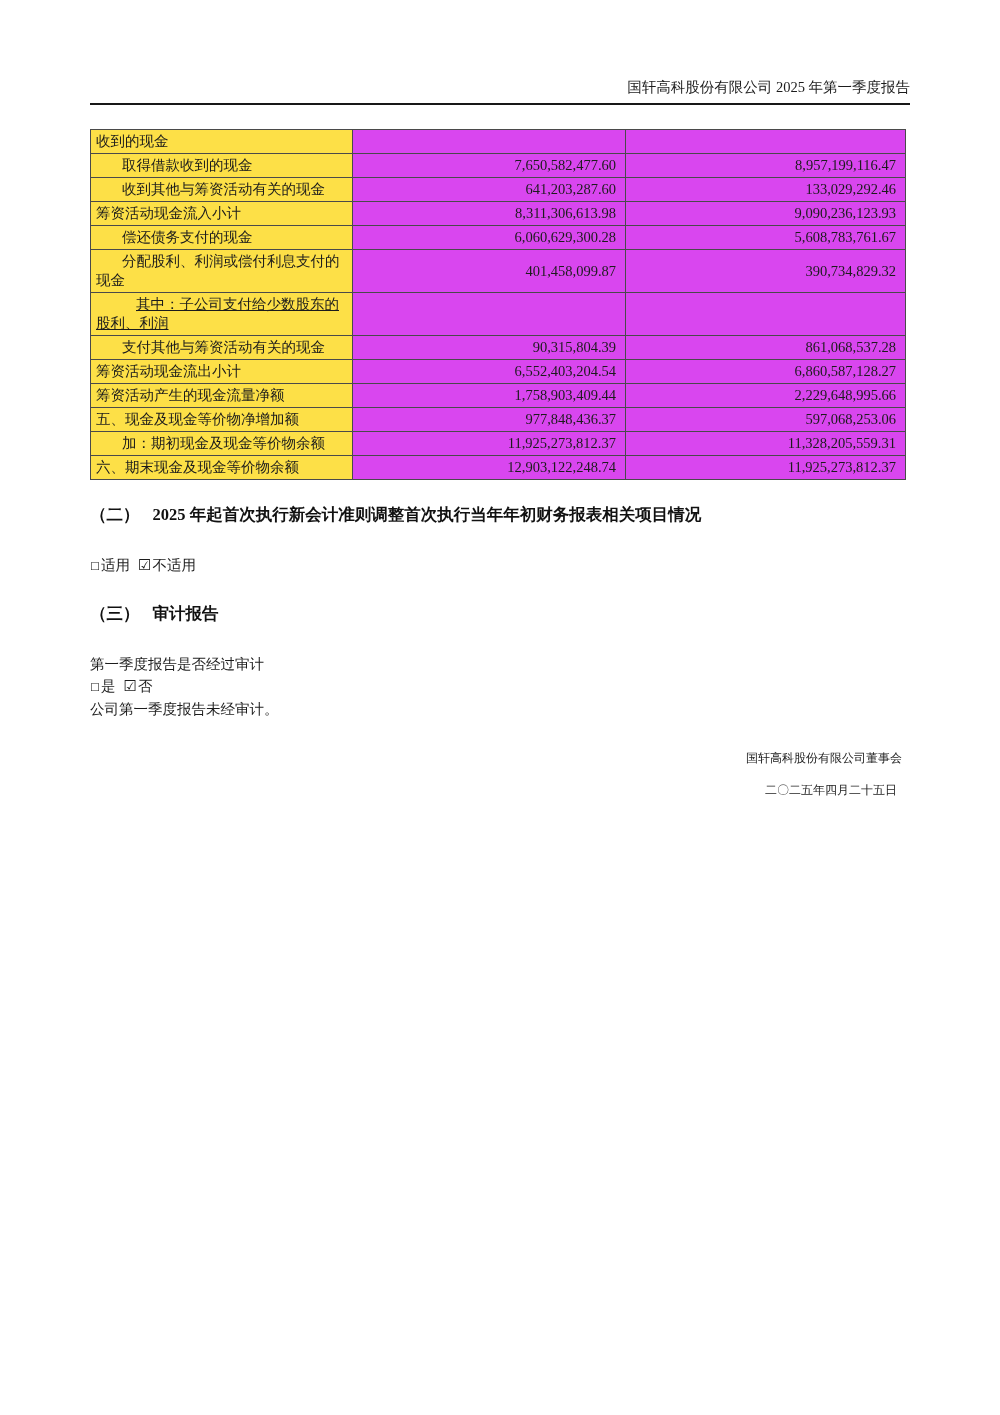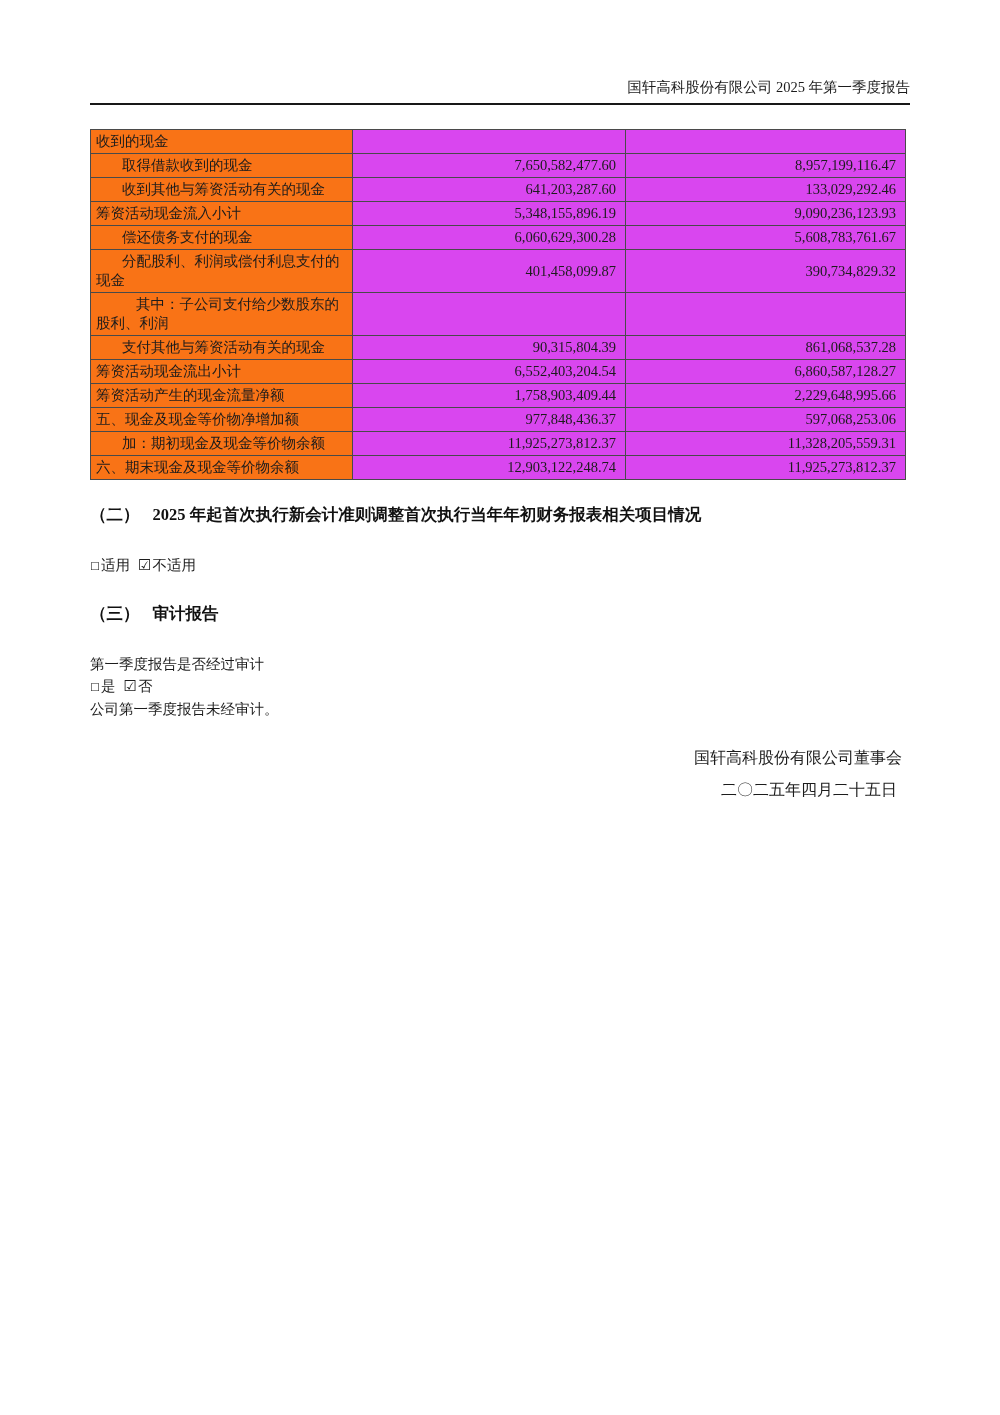--- a/index.html
+++ b/index.html
@@ -36,31 +36,31 @@
     width: 815px;
   }
   table.cashflow td {
     border: 1px solid #4a4a4a;
     font-size: 14.5px;
     line-height: 19px;
     vertical-align: middle;
     word-break: break-all;
   }
   td.label-cell {
-    background: #f97316;
+    background: #fde047;
     padding: 2px 12px 2px 5px;
   }
   td.val-cell {
     background: #d946ef;
     text-align: right;
     padding: 2px 9px 2px 4px;
   }
   .indent-0 { text-indent: 0; }
   .indent-1 { text-indent: 26px; }
-  .indent-2 { text-indent: 40px; }
+  .indent-2 { text-indent: 40px; text-decoration: underline; }
   
   .section-heading {
     font-weight: bold;
     font-size: 16.5px;
     line-height: 22px;
     color: #111111;
   }
   .heading-no { margin-right: 13px; }
   #section-b-heading { margin-top: 24px; }
   #section-c-heading { margin-top: 27px; }
@@ -87,21 +87,21 @@
   .audit-block {
     margin-top: 27px;
     font-size: 14.5px;
     line-height: 25px;
   }
   .audit-block .option-line { margin-top: 0; }
   
   .signature {
     margin-top: 23px;
     text-align: right;
-    font-size: 16px;
+    font-size: 12px;
   }
   .signature .sig-company { line-height: 26px; padding-right: 8px; }
   .signature .sig-date    { line-height: 38px; padding-right: 13px; }
 </style>
 </head>
 <body>
 
 <div class="page">
 
   <div class="page-header">
@@ -125,21 +125,21 @@
           <td class="val-cell">7,650,582,477.60</td>
           <td class="val-cell">8,957,199,116.47</td>
         </tr>
         <tr>
           <td class="label-cell indent-1">收到其他与筹资活动有关的现金</td>
           <td class="val-cell">641,203,287.60</td>
           <td class="val-cell">133,029,292.46</td>
         </tr>
         <tr>
           <td class="label-cell indent-0">筹资活动现金流入小计</td>
-          <td class="val-cell">5,348,155,896.19</td>
+          <td class="val-cell">8,311,306,613.98</td>
           <td class="val-cell">9,090,236,123.93</td>
         </tr>
         <tr>
           <td class="label-cell indent-1">偿还债务支付的现金</td>
           <td class="val-cell">6,060,629,300.28</td>
           <td class="val-cell">5,608,783,761.67</td>
         </tr>
         <tr>
           <td class="label-cell indent-1">分配股利、利润或偿付利息支付的现金</td>
           <td class="val-cell">401,458,099.87</td>

